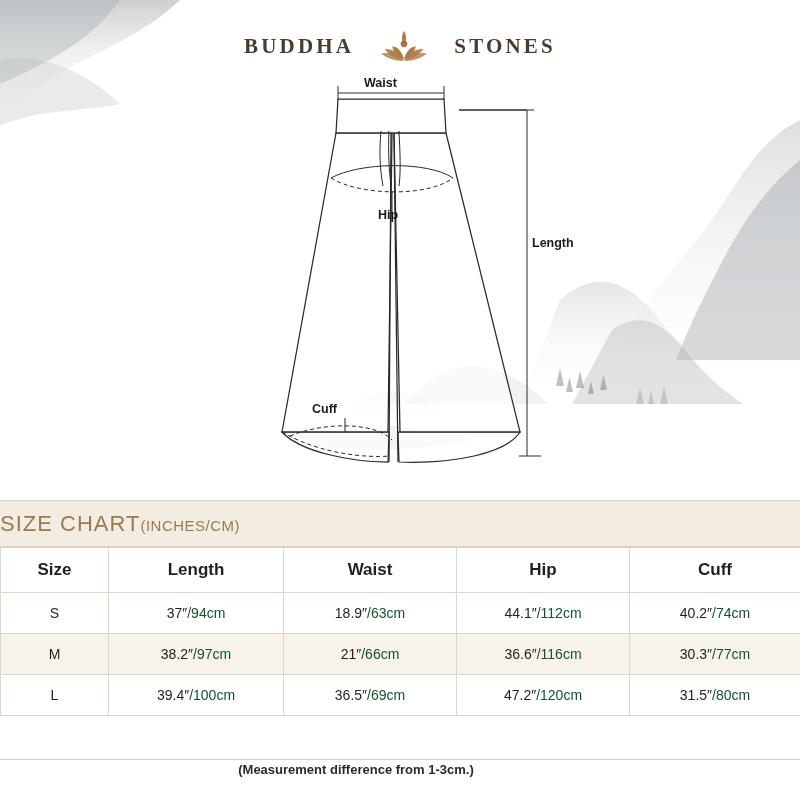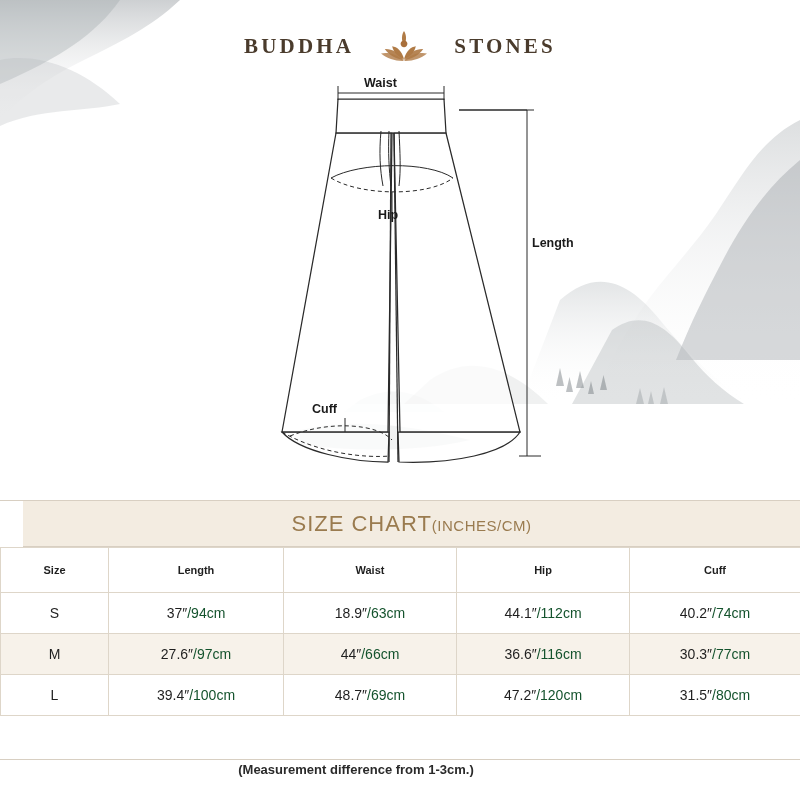--- a/index.html
+++ b/index.html
@@ -82,24 +82,23 @@
     height: 260px;
     border-top: 1px solid #d8cfc2;
     border-bottom: 1px solid #d8cfc2;
     box-sizing: border-box;
   }
   #chart-title-row {
     height: 46px;
     background: #f3ece1;
     display: flex;
     align-items: center;
-    justify-content: center;
+    justify-content: flex-start;
     border-bottom: 1px solid #d8cfc2;
     box-sizing: border-box;
-    margin-left: 23px;
   }
   #chart-title {
     font-family: "Liberation Sans", sans-serif;
     font-size: 22px;
     letter-spacing: 1px;
     color: #9a7b4f;
     font-weight: 400;
   }
   #chart-title .unit {
     font-size: 15px;
@@ -111,21 +110,21 @@
     border-collapse: collapse;
     table-layout: fixed;
   }
   table.sz th, table.sz td {
     border: 1px solid #ded6c9;
     text-align: center;
     color: #1f1f1f;
   }
   table.sz th {
     height: 42px;
-    font-size: 11px;
+    font-size: 17px;
     font-weight: 700;
     background: #ffffff;
   }
   table.sz td {
     height: 38px;
     font-size: 14px;
     font-weight: 400;
   }
   table.sz td .cm { color: #14532d; }
   table.sz tr.alt td { background: #f7f2ea; }
@@ -286,29 +285,29 @@
     <tbody>
       <tr>
         <td>S</td>
         <td><span>37″</span><span class="cm">/94cm</span></td>
         <td><span>18.9″</span><span class="cm">/63cm</span></td>
         <td><span>44.1″</span><span class="cm">/112cm</span></td>
         <td><span>40.2″</span><span class="cm">/74cm</span></td>
       </tr>
       <tr class="alt">
         <td>M</td>
-        <td><span>27.6″</span><span class="cm">/97cm</span></td>
-        <td><span>44″</span><span class="cm">/66cm</span></td>
+        <td><span>38.2″</span><span class="cm">/97cm</span></td>
+        <td><span>21″</span><span class="cm">/66cm</span></td>
         <td><span>36.6″</span><span class="cm">/116cm</span></td>
         <td><span>30.3″</span><span class="cm">/77cm</span></td>
       </tr>
       <tr>
         <td>L</td>
         <td><span>39.4″</span><span class="cm">/100cm</span></td>
-        <td><span>48.7″</span><span class="cm">/69cm</span></td>
+        <td><span>36.5″</span><span class="cm">/69cm</span></td>
         <td><span>47.2″</span><span class="cm">/120cm</span></td>
         <td><span>31.5″</span><span class="cm">/80cm</span></td>
       </tr>
     </tbody>
   </table>
 </div>
 
 <div id="footnote">(Measurement difference from 1-3cm.)</div>
 
 </body></html>

